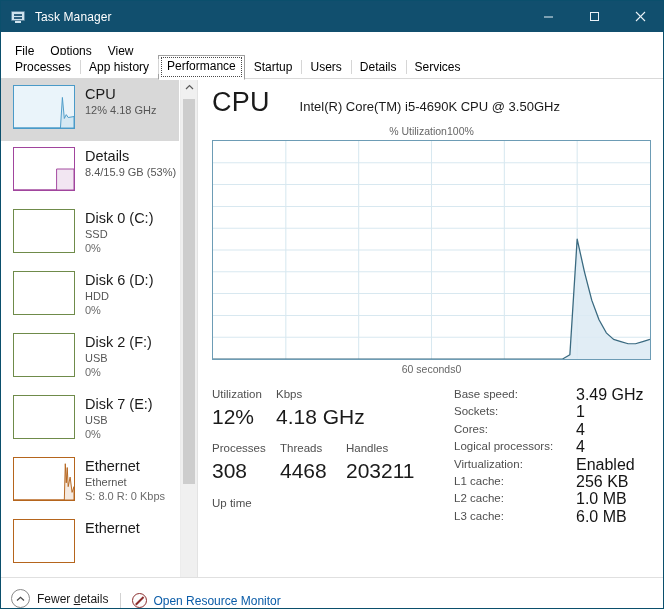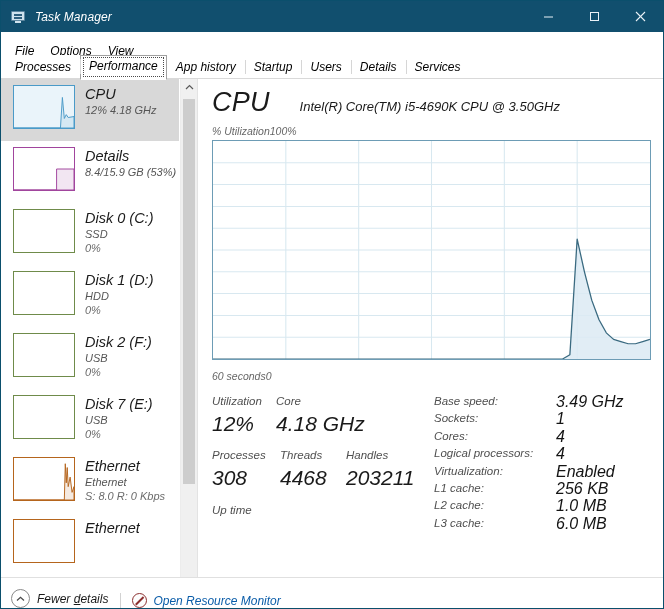--- a/index.html
+++ b/index.html
@@ -10,21 +10,20 @@
     font-family: "Liberation Sans", sans-serif;
     -webkit-font-smoothing: antialiased;
   }
   #app {
     position: relative;
     width: 664px; height: 609px;
     background: #1d4ed8;
     box-sizing: border-box;
     border: 1px solid #0b4f6c;
     overflow: hidden;
-    font-style: italic;
   }
 
   
   .titlebar {
     height: 31px;
     background: #114f6e;
     display: flex;
     align-items: center;
     position: relative;
   }
@@ -238,37 +237,37 @@
   }
   .mhead .model {
     margin-left: 30px;
     font-size: 13px;
     color: #1a1a1a;
     line-height: 20px;
     white-space: nowrap;
   }
   .axisrow {
     display: flex;
-    justify-content: flex-start;
+    justify-content: center;
     font-size: 10.5px;
     color: #666666;
     margin-top: 2px;
   }
   .graphbox {
     margin-top: 3px;
     height: 220px;
     border: 1px solid #6d9cb5;
     box-sizing: border-box;
     position: relative;
     background: #ffffff;
     overflow: hidden;
   }
   .graphbox svg { display: block; width: 100%; height: 100%; }
   .axisrow.bottom {
-    margin-top: 10px;
+    margin-top: 3px;
   }
 
   
   .stats {
     display: flex;
     margin-top: 11px;
   }
   .stats-left {
     width: 218px;
     flex: 0 0 218px;
@@ -293,21 +292,21 @@
   .stats-left .srow.r2 { margin-top: 9px; }
   .stats-left .srow.r2 .scell:nth-child(1) { width: 68px; }
   .stats-left .srow.r2 .scell:nth-child(2) { width: 66px; }
   .stats-left .uptime { margin-top: 10px; }
 
   .stats-right {
     flex: 1 1 auto;
     padding-left: 4px;
   }
   .ktable { width: 100%; }
-  .krow { display: flex; line-height: 17.4px; }
+  .krow { display: flex; line-height: 17.4px; margin-left: 20px; }
   .kname {
     width: 122px;
     flex: 0 0 122px;
     font-size: 11.5px;
     color: #4f4f4f;
     white-space: nowrap;
   }
   .kval {
     font-size: 16px;
     color: #141414;
@@ -398,25 +397,25 @@
   </div>
 
   <div class="menubar">
     <div class="menu-item"><u>F</u>ile</div>
     <div class="menu-item"><u>O</u>ptions</div>
     <div class="menu-item"><u>V</u>iew</div>
   </div>
 
   <div class="tabstrip">
     <div class="tab">Processes</div>
+    <div class="tab">App history</div>
     <div class="tab active">
       <span>Performance</span>
       <span class="focusring"></span>
     </div>
-    <div class="tab">App history</div>
     <div class="tab">Startup</div>
     <div class="tab">Users</div>
     <div class="tab">Details</div>
     <div class="tab">Services</div>
   </div>
 
   <div class="content">
 
     <div class="sidebar">
       <div class="slist" id="sidebar-list">
@@ -446,21 +445,21 @@
             <div class="thumb" style="border-color: rgb(111, 139, 74); background: rgb(255, 255, 255);"></div>
             <div class="stext">
               <div class="stitle">Disk 0 (C:)</div>
               <div class="ssub">SSD</div>
               <div class="ssub dim">0%</div>
             </div>
           </div>
           <div class="sitem">
             <div class="thumb" style="border-color: rgb(111, 139, 74); background: rgb(255, 255, 255);"></div>
             <div class="stext">
-              <div class="stitle">Disk 1 (D:)</div>
+              <div class="stitle">Disk 6 (D:)</div>
               <div class="ssub">HDD</div>
               <div class="ssub dim">0%</div>
             </div>
           </div>
           <div class="sitem">
             <div class="thumb" style="border-color: rgb(111, 139, 74); background: rgb(255, 255, 255);"></div>
             <div class="stext">
               <div class="stitle">Disk 2 (F:)</div>
               <div class="ssub">USB</div>
               <div class="ssub dim">0%</div>
@@ -548,21 +547,21 @@
       </div>
 
       <div class="stats">
         <div class="stats-left">
           <div class="srow r1">
             <div class="scell">
               <div class="lab">Utilization</div>
               <div class="val">12%</div>
             </div>
             <div class="scell">
-              <div class="lab">Core</div>
+              <div class="lab">Kbps</div>
               <div class="val">4.18 GHz</div>
             </div>
           </div>
           <div class="srow r2">
             <div class="scell">
               <div class="lab">Processes</div>
               <div class="val">308</div>
             </div>
             <div class="scell">
               <div class="lab">Threads</div>

